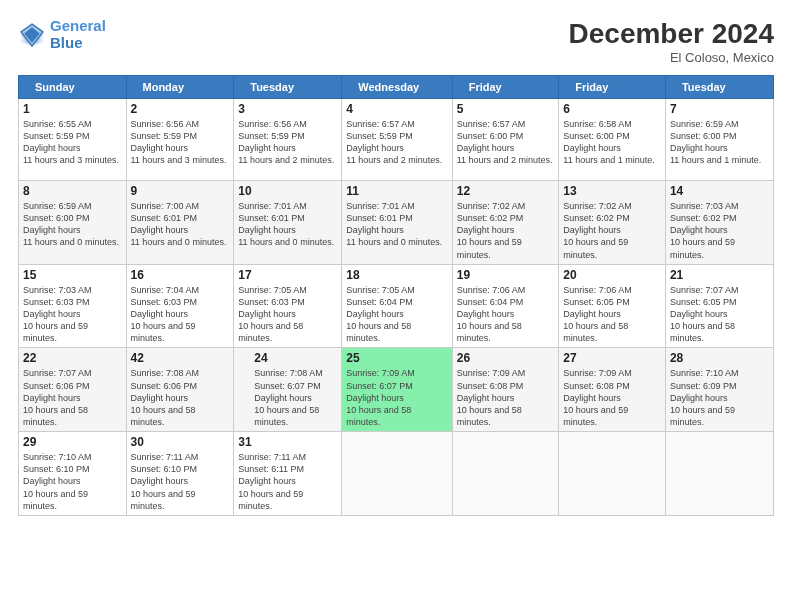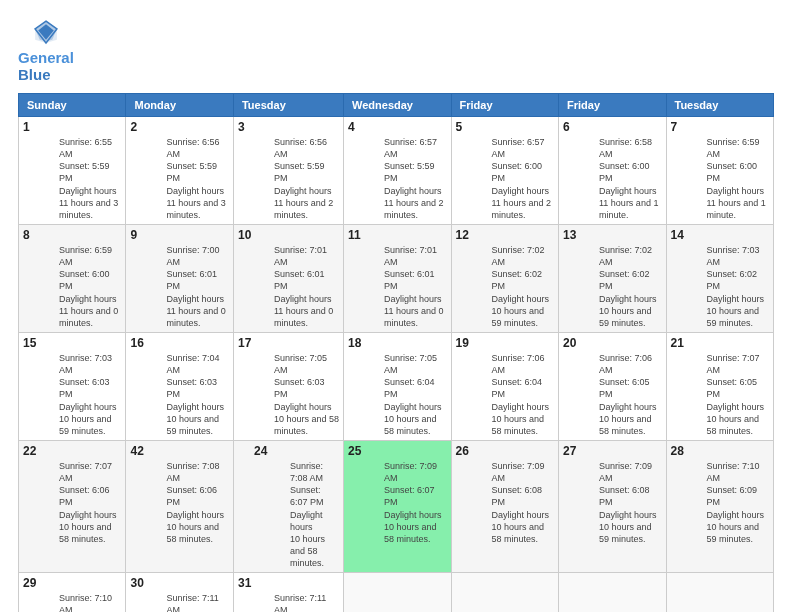--- a/index.html
+++ b/index.html
@@ -19,21 +19,20 @@
     .header {
       display: flex;
       justify-content: space-between;
       align-items: flex-start;
       margin-bottom: 10px;
     }
     .logo {
       display: flex;
       align-items: center;
       gap: 4px;
-      flex-direction: column;
     }
     .logo-text {
       font-size: 15px;
       font-weight: bold;
       color: #1a1a2e;
       line-height: 1.1;
     }
     .logo-text span {
       color: #4a90d9;
     }
@@ -54,21 +53,21 @@
       color: #555;
     }
     .calendar {
       width: 100%;
       border-collapse: collapse;
       font-size: 10px;
     }
     .calendar th {
       background: #3a7abf;
       color: #fff;
-      padding: 5px 8px;
+      padding: 5px 16px;
       text-align: left;
       font-size: 11px;
       font-weight: bold;
       border: 1px solid #2a6aaf;
     }
     .calendar td {
       border: 1px solid #ccc;
       vertical-align: top;
       padding: 3px 4px;
       width: 113px;
@@ -82,21 +81,20 @@
       font-size: 12px;
       font-weight: bold;
       color: #222;
       display: block;
       margin-bottom: 2px;
     }
     .day-info {
       font-size: 9px;
       color: #444;
       line-height: 1.35;
-      margin-left: 36px;
     }
     .empty-cell {
       background: #f9f9f9 !important;
     }
   </style>
 </head>
 <body>
 
 <div class="page">
   <div class="header">
@@ -105,20 +103,24 @@
         <polygon points="18,4 32,14 32,28 18,32 4,28 4,14" fill="#3a7abf" opacity="0.15"></polygon>
         <polygon points="18,4 32,14 26,28 18,30 10,28 4,14" fill="#3a7abf" opacity="0.3"></polygon>
         <polygon points="18,4 32,14 18,32 4,14" fill="none" stroke="#3a7abf" stroke-width="2"></polygon>
         <polygon points="18,8 28,16 18,28 8,16" fill="#3a7abf"></polygon>
       </svg>
       <div class="logo-text">
         <div><span>General</span></div>
         <div style="color:#3a7abf;">Blue</div>
       </div>
     </div>
+    <div class="title-block">
+      <div class="month-title">December 2024</div>
+      <div class="location">El Coloso, Mexico</div>
+    </div>
   </div>
 
   <table class="calendar">
     <thead>
       <tr>
         <th>Sunday</th>
         <th>Monday</th>
         <th>Tuesday</th>
         <th>Wednesday</th>
         <th>Friday</th>

